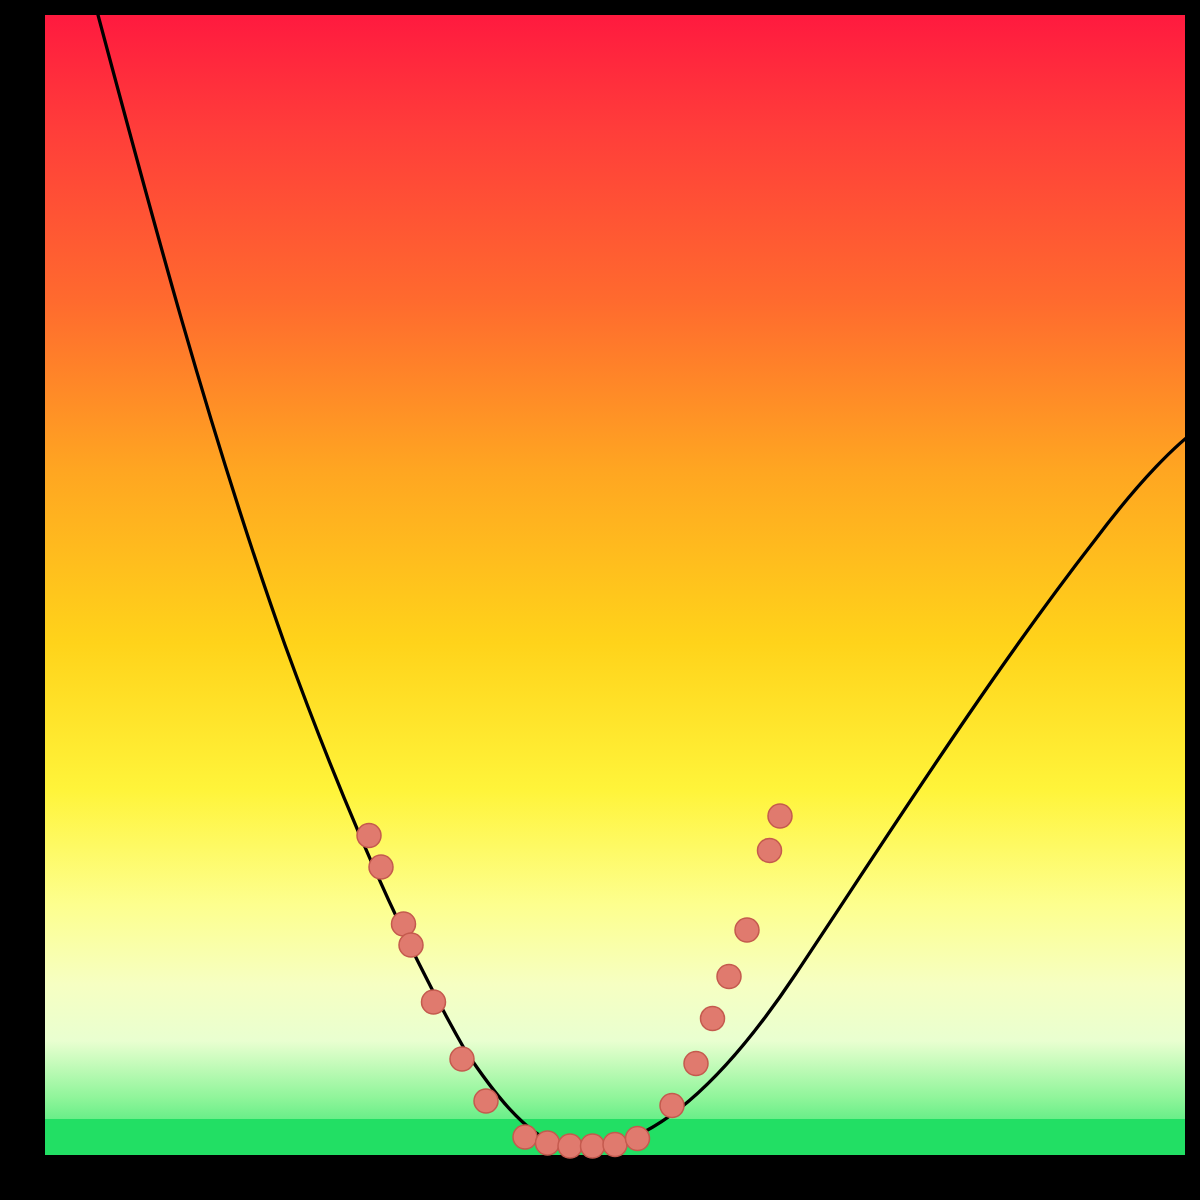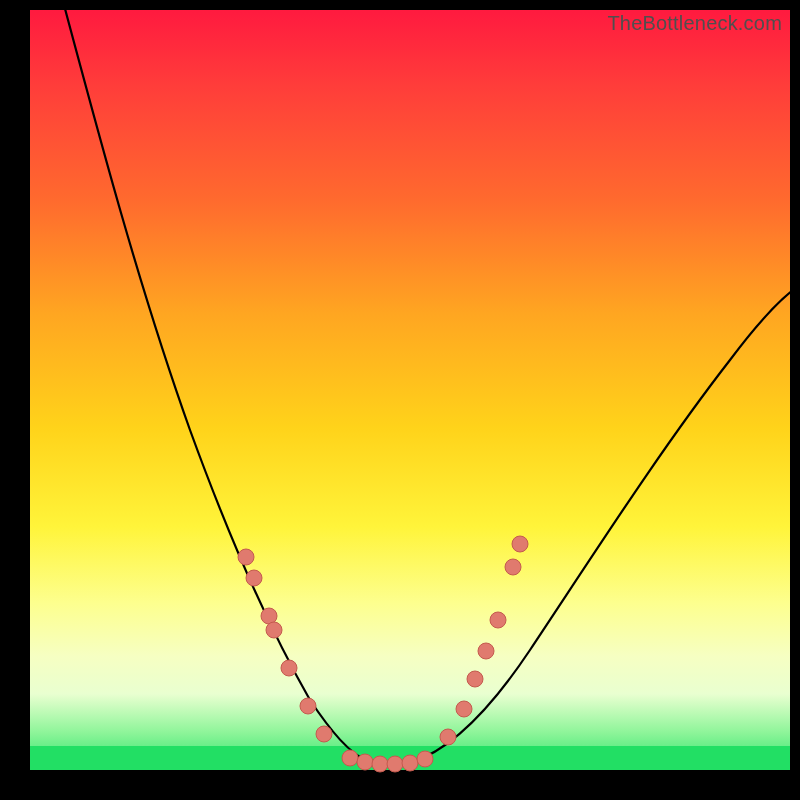--- a/index.html
+++ b/index.html
@@ -80,21 +80,20 @@
 </style>
 </head>
 <body>
 
 <div class="frame">
 
   <div class="plot-area">
 
     <div class="green-band"></div>
 
-    <div class="watermark">TheBottleneck.com</div>
 
     <svg class="curves" viewBox="0 0 760 760" preserveAspectRatio="none">
 
       <path class="curve" d="M 30 -20
                C 70 130, 110 280, 160 420
                C 200 530, 240 620, 280 690
                C 300 720, 320 745, 340 752"></path>
 
       <path class="curve" d="M 332 750
                C 350 756, 370 756, 390 752"></path>

